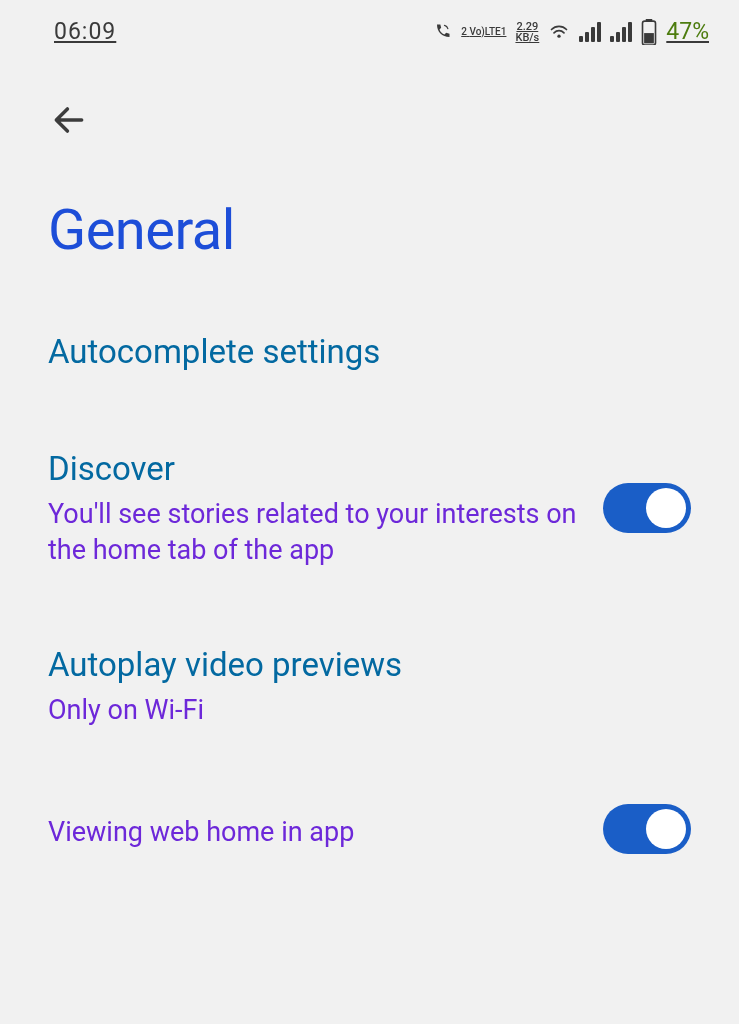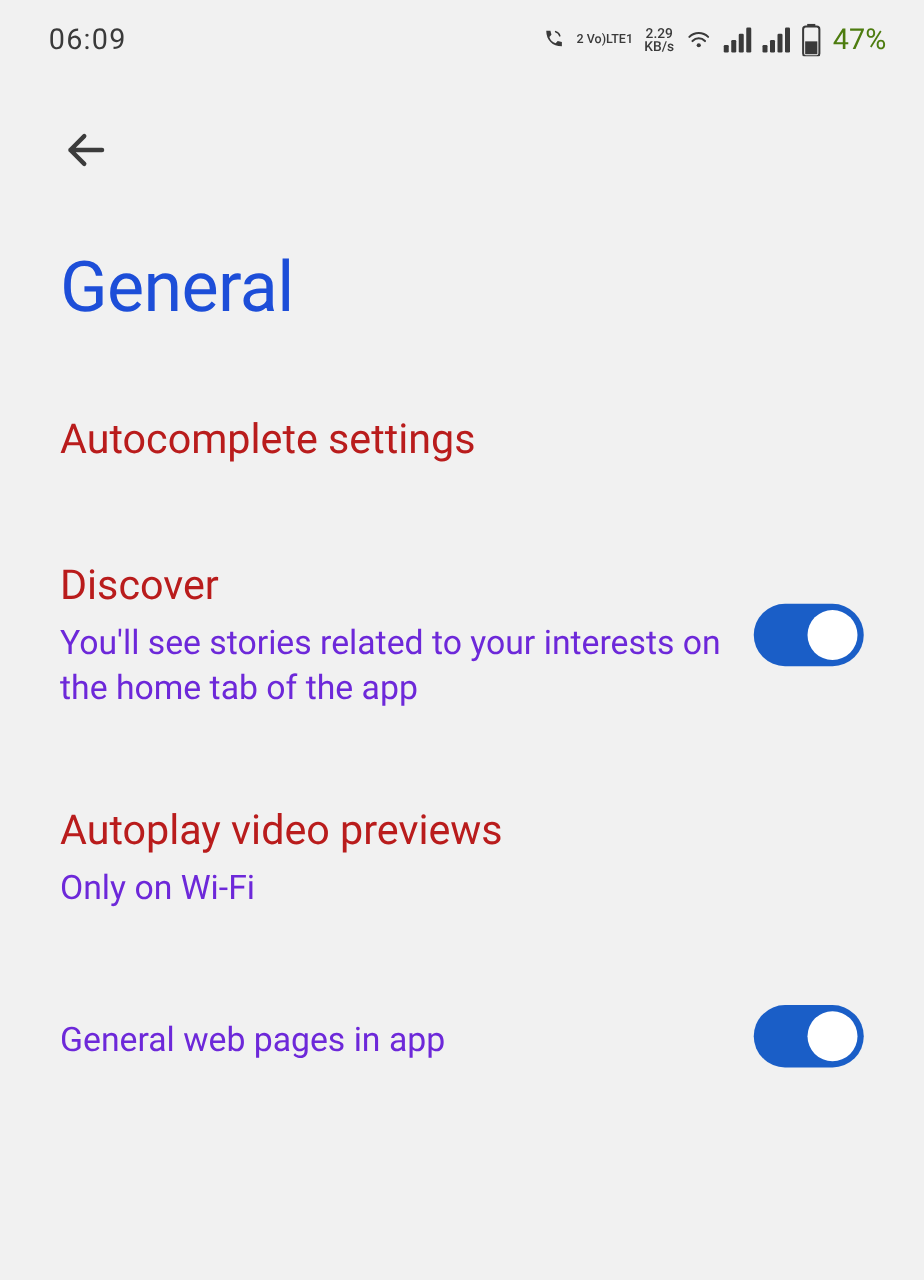--- a/index.html
+++ b/index.html
@@ -12,23 +12,24 @@
       height: 1024px;
       background: #f1f1f1;
       font-family: 'Roboto', 'Helvetica Neue', Arial, sans-serif;
       color: #202124;
       overflow: hidden;
     }
     .status-bar {
       display: flex;
       justify-content: space-between;
       align-items: center;
-      padding: 18px 30px 16px 39px;
+      padding: 18px 30px 16px 54px;
       font-size: 23px;
       color: #3a3a3a;
+      text-decoration: underline;
     }
     .status-left {
       font-weight: 400;
       letter-spacing: 1px;
     }
     .status-right {
       display: flex;
       align-items: center;
       gap: 9px;
     }
@@ -71,21 +72,21 @@
       justify-content: space-between;
       padding: 38px 0;
       gap: 20px;
     }
     .setting-text {
       flex: 1;
     }
     .setting-title {
       font-size: 33px;
       font-weight: 400;
-      color: #b91c1c;
+      color: #0369a1;
       line-height: 1.25;
     }
     .setting-subtitle {
       font-size: 27px;
       font-weight: 400;
       color: #6d28d9;
       line-height: 1.35;
       margin-top: 6px;
     }
     .toggle {
@@ -208,19 +209,19 @@
 
   <div class="setting-item">
     <div class="setting-text">
       <div class="setting-title">Autoplay video previews</div>
       <div class="setting-subtitle">Only on Wi-Fi</div>
     </div>
   </div>
 
   <div class="setting-item">
     <div class="setting-text">
-      <div class="setting-subtitle">General web pages in app</div>
+      <div class="setting-subtitle">Viewing web home in app</div>
     </div>
     <div class="toggle">
       <div class="toggle-knob"></div>
     </div>
   </div>
 </div>
 
 </body></html>

